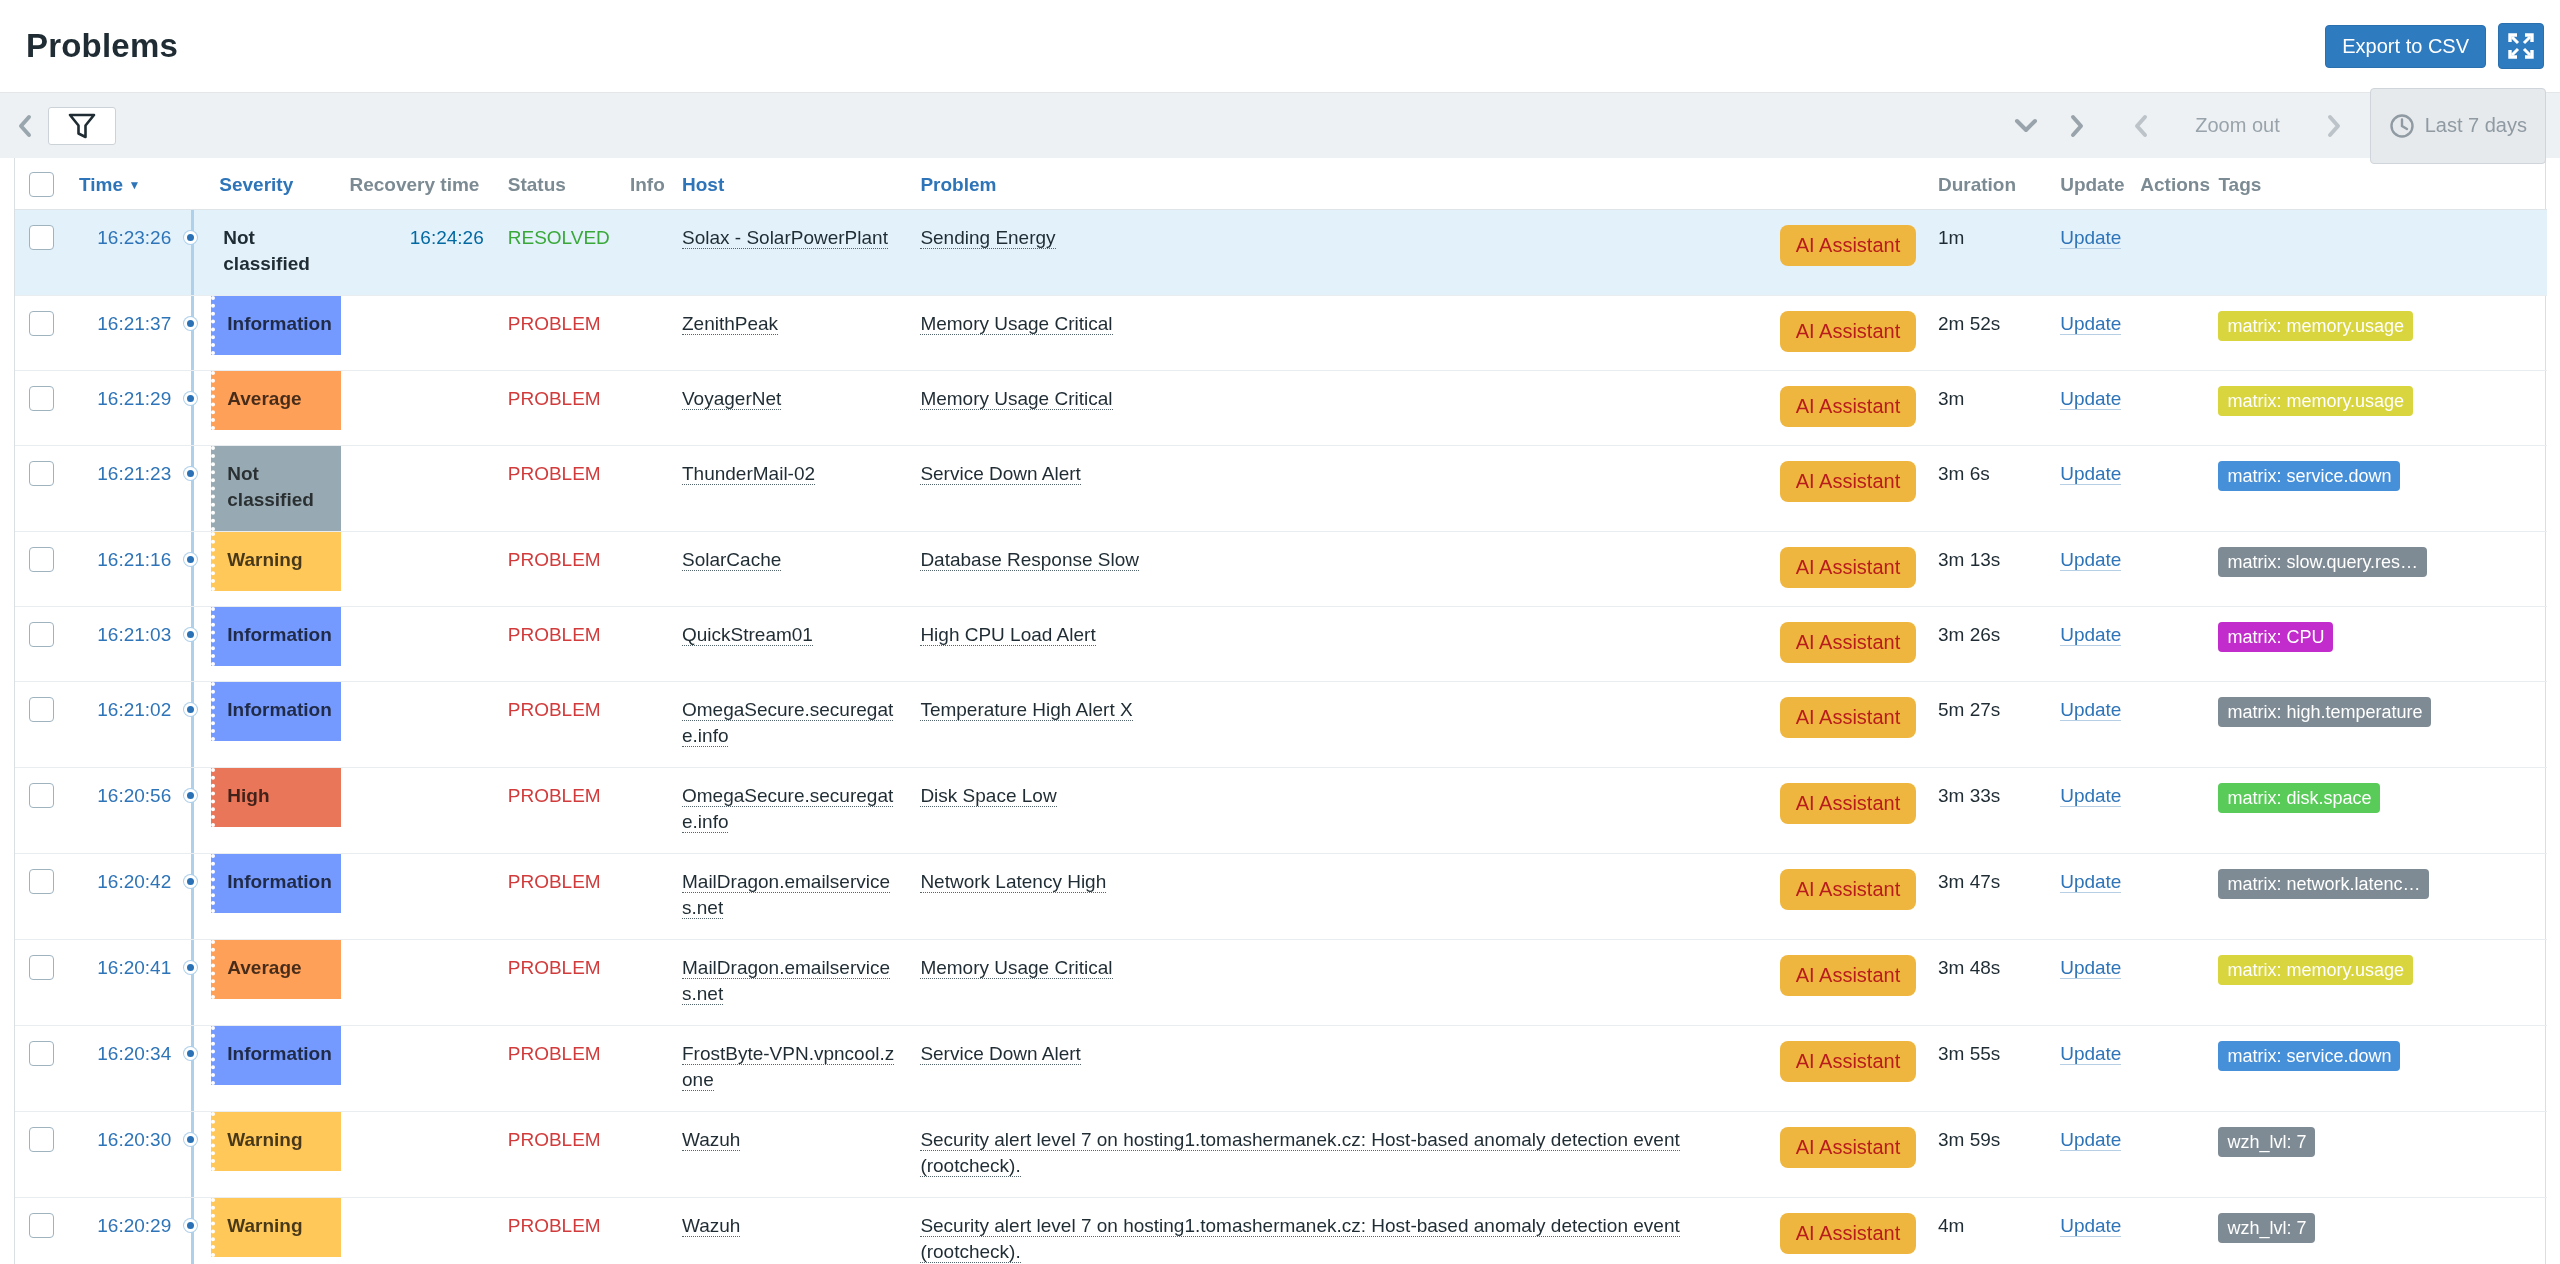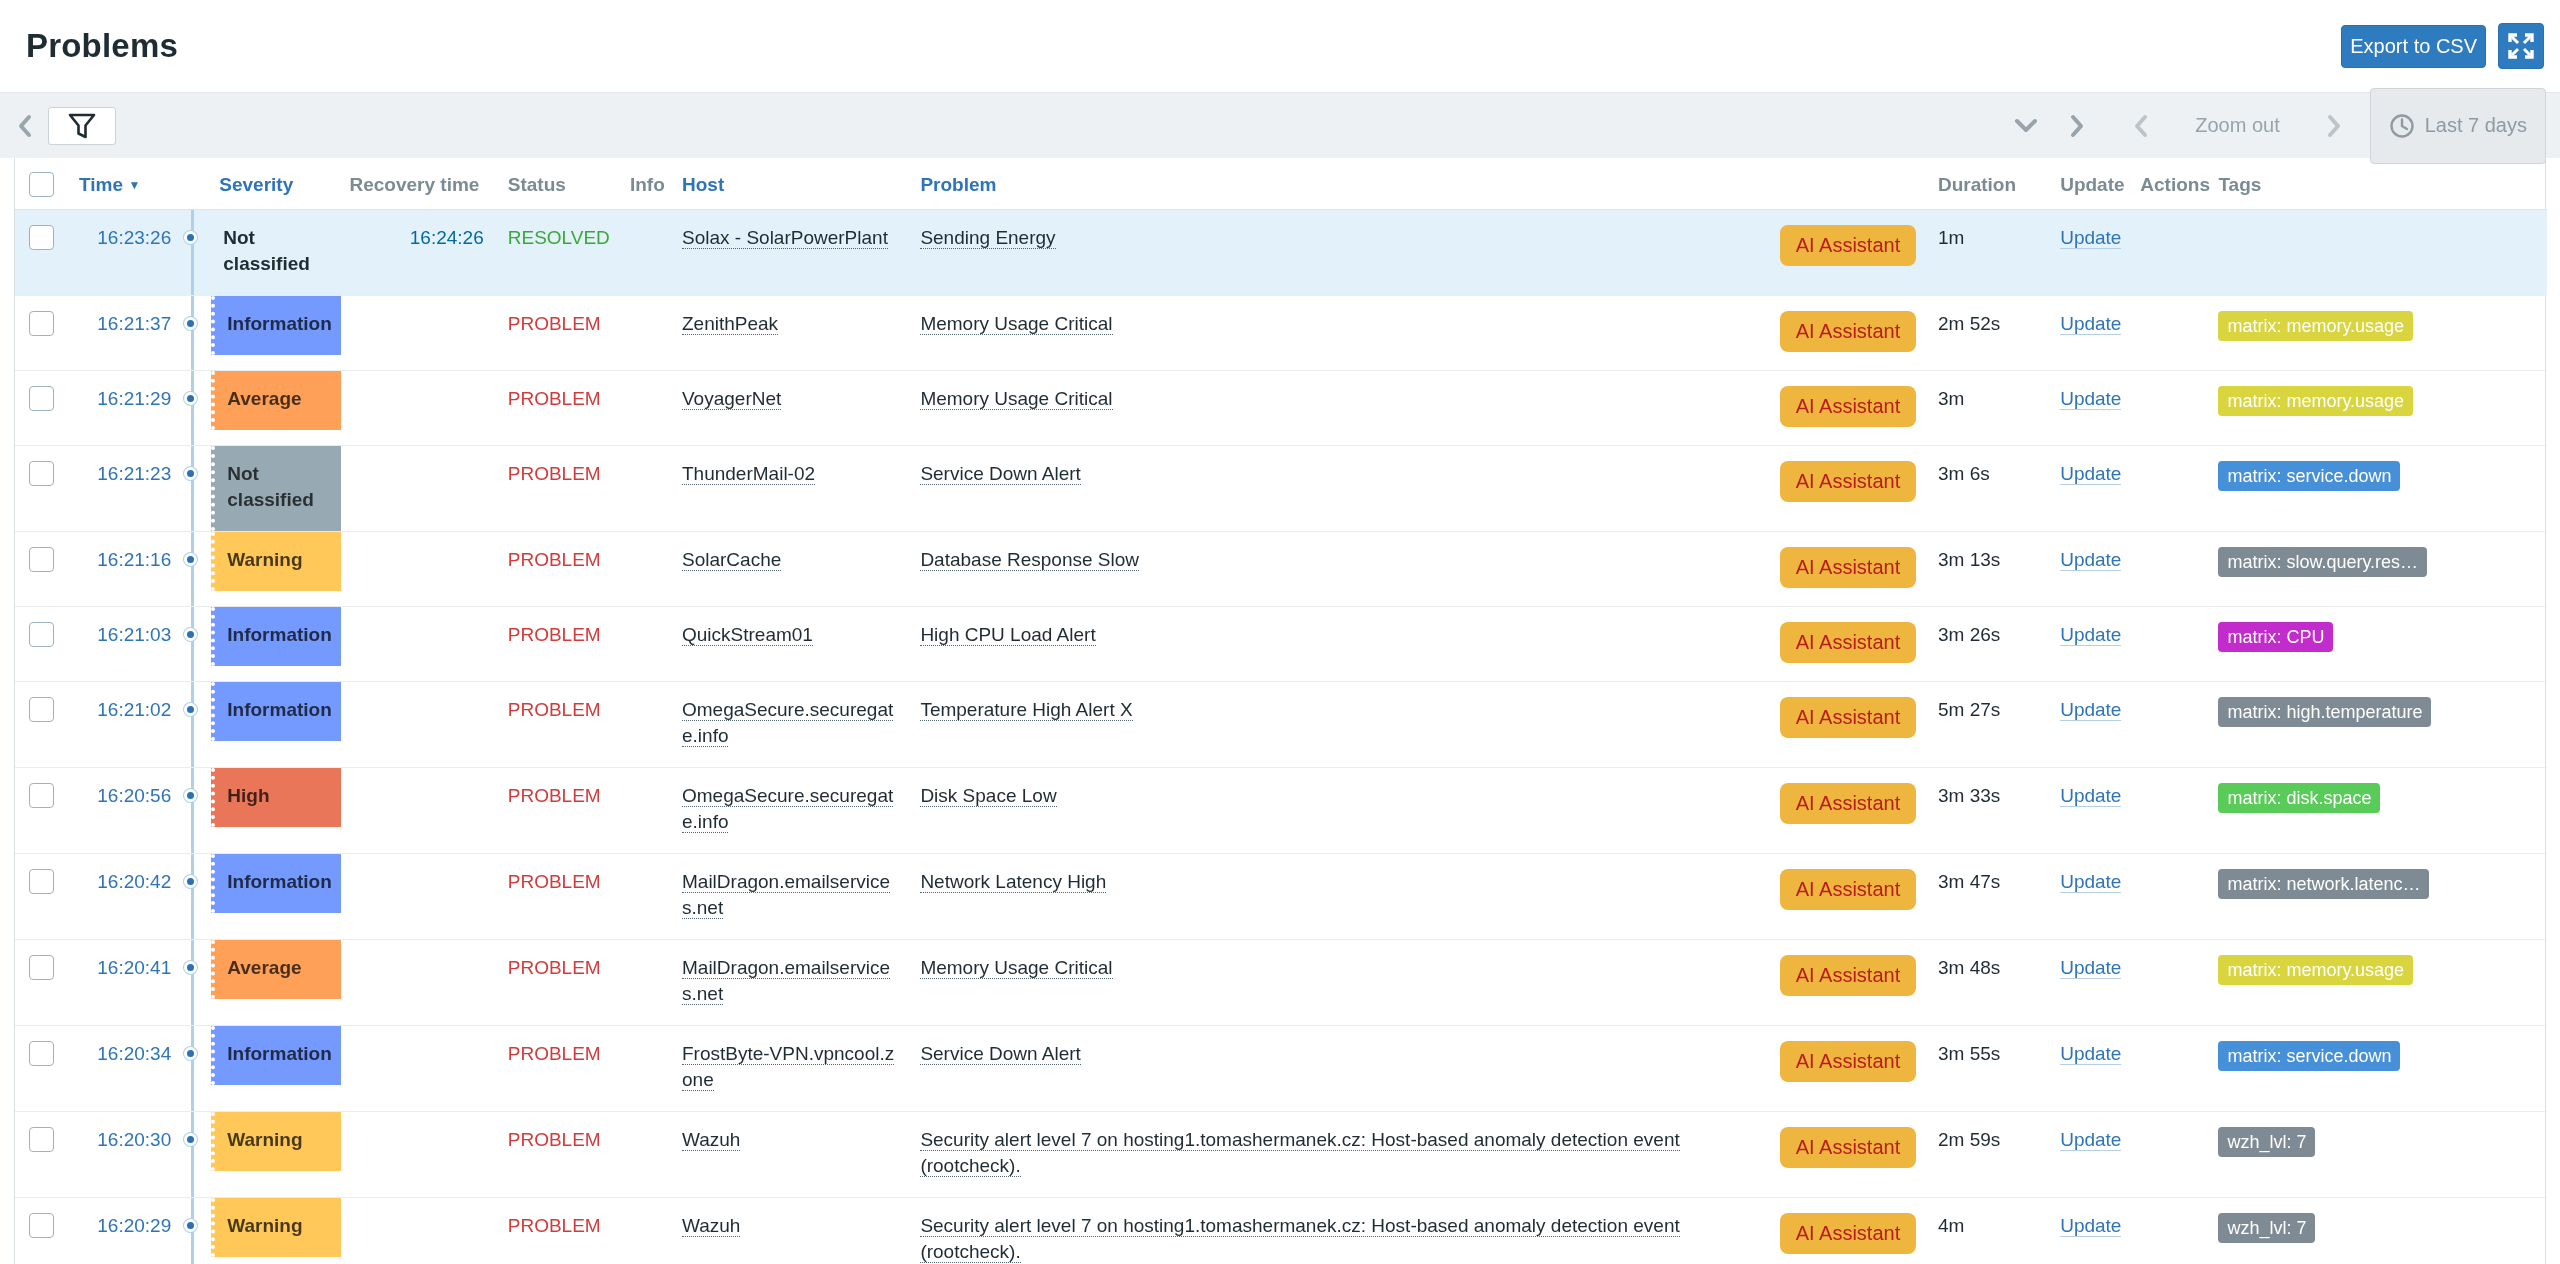--- a/index.html
+++ b/index.html
@@ -4,21 +4,21 @@
 <style>
   * { margin:0; padding:0; box-sizing:border-box; }
   html,body { width:2560px; height:1264px; overflow:hidden; background:#fff;
               font-family:"Liberation Sans", sans-serif; color:#1f2c33; }
 
   
   .page-header { height:92px; display:flex; align-items:center; padding:0 16px 0 26px; background:#fff; }
   .page-title { font-size:33px; font-weight:bold; color:#1f2c33; letter-spacing:.2px; }
   .header-actions { margin-left:auto; display:flex; align-items:center; gap:12px; }
   .btn-blue { background:#2f7bc0; border:1px solid #2a6fae; color:#fff; font-size:20px;
-              padding:9px 8px; border-radius:4px; cursor:pointer; font-family:inherit; }
+              padding:9px 16px; border-radius:4px; cursor:pointer; font-family:inherit; }
   .btn-kiosk { width:46px; height:46px; display:flex; align-items:center; justify-content:center; padding:0; }
 
   
   .filter-bar { height:66px; background:#eef1f3; border-top:1px solid #e3e7ea; display:flex; align-items:center; padding:0 14px; }
   .chev { color:#9aa6ad; display:inline-flex; align-items:center; }
   .filter-tab { width:68px; height:38px; background:#fff; border:1px solid #ccd3d8; border-radius:3px;
                 display:flex; align-items:center; justify-content:center; margin-left:12px; cursor:pointer; }
   .timebar-right { margin-left:auto; display:flex; align-items:center; gap:26px; }
   .zoomout-label { color:#98a3ab; font-size:20px; padding:0 18px; cursor:pointer; }
   .time-range-btn { display:flex; align-items:center; gap:10px; background:#e7eaed; border:1px solid #cfd5da;
@@ -443,21 +443,21 @@
     </td>
     <td class="cell-sev">
             <div class="sev-box sev-warn sev-colored">Warning</div>
           </td>
     <td class="cell-rec"></td>
     <td class="cell-status"><span class="status-problem">PROBLEM</span></td>
     <td class="cell-info"></td>
     <td class="cell-host"><a>Wazuh</a></td>
     <td class="cell-prob"><a>Security alert level 7 on hosting1.tomashermanek.cz: Host-based anomaly detection event (rootcheck).</a></td>
     <td class="cell-ai"><button class="ai-btn">AI Assistant</button></td>
-    <td class="cell-dur">2m 59s</td>
+    <td class="cell-dur">3m 59s</td>
     <td class="cell-upd"><a>Update</a></td>
     <td class="cell-act"></td>
     <td class="cell-tags"><span class="tag tag-gray">wzh_lvl: 7</span></td>
   </tr>
         <tr class="data-row">
     <td class="cell-cb">
             <input type="checkbox" style="">
           </td>
     <td class="cell-time"><span>16:20:29</span></td>
     <td class="cell-tl">

